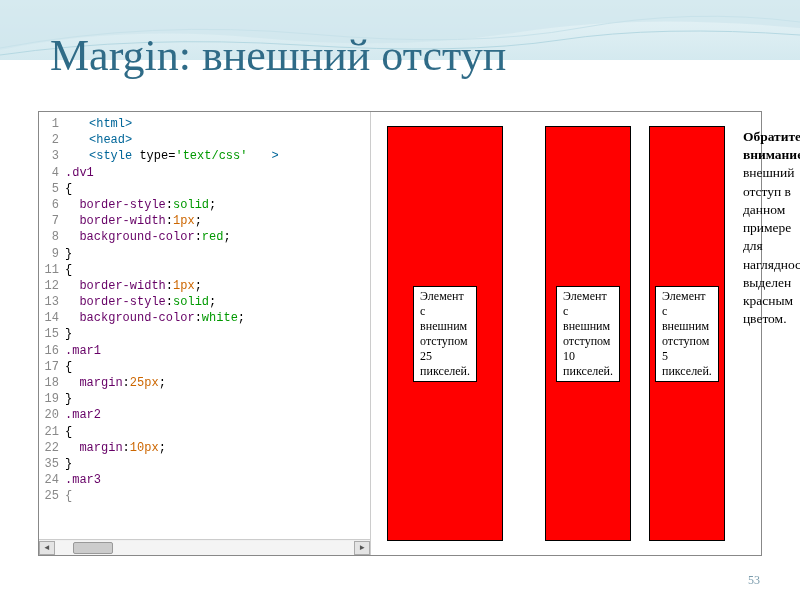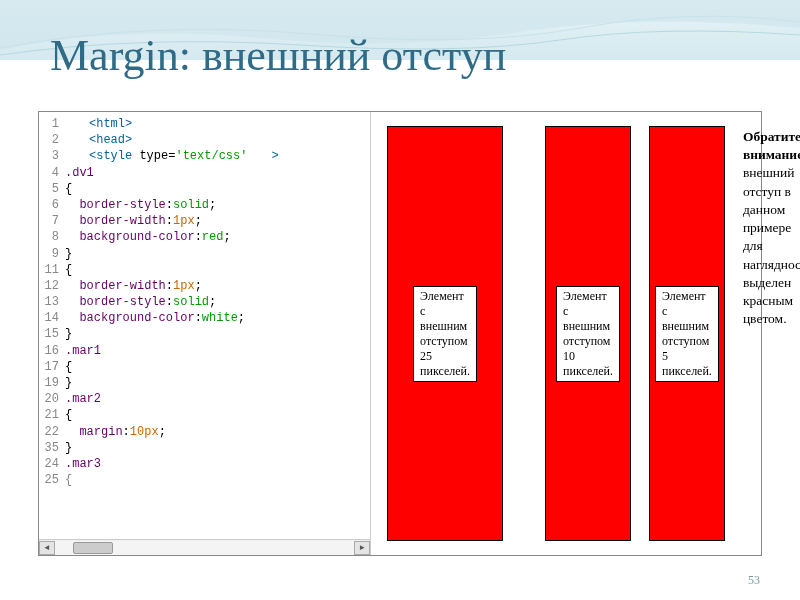--- a/index.html
+++ b/index.html
@@ -181,20 +181,21 @@
         <div class="code-line"><span class="lineno">7</span><span class="code"><span class="property">  border-width</span><span>:</span><span class="number">1px</span><span>;</span></span></div>
         <div class="code-line"><span class="lineno">8</span><span class="code"><span class="property">  background-color</span><span>:</span><span class="value">red</span><span>;</span></span></div>
         <div class="code-line"><span class="lineno">9</span><span class="code"><span>}</span></span></div>
         <div class="code-line"><span class="lineno">11</span><span class="code"><span>{</span></span></div>
         <div class="code-line"><span class="lineno">12</span><span class="code"><span class="property">  border-width</span><span>:</span><span class="number">1px</span><span>;</span></span></div>
         <div class="code-line"><span class="lineno">13</span><span class="code"><span class="property">  border-style</span><span>:</span><span class="value">solid</span><span>;</span></span></div>
         <div class="code-line"><span class="lineno">14</span><span class="code"><span class="property">  background-color</span><span>:</span><span class="value">white</span><span>;</span></span></div>
         <div class="code-line"><span class="lineno">15</span><span class="code"><span>}</span></span></div>
         <div class="code-line"><span class="lineno">16</span><span class="code"><span class="selector">.mar1</span></span></div>
         <div class="code-line"><span class="lineno">17</span><span class="code"><span>{</span></span></div>
+        <div class="code-line"><span class="lineno">18</span><span class="code"><span class="property">  margin</span><span>:</span><span class="number">25px</span><span>;</span></span></div>
         <div class="code-line"><span class="lineno">19</span><span class="code"><span>}</span></span></div>
         <div class="code-line"><span class="lineno">20</span><span class="code"><span class="selector">.mar2</span></span></div>
         <div class="code-line"><span class="lineno">21</span><span class="code"><span>{</span></span></div>
         <div class="code-line"><span class="lineno">22</span><span class="code"><span class="property">  margin</span><span>:</span><span class="number">10px</span><span>;</span></span></div>
         <div class="code-line"><span class="lineno">35</span><span class="code"><span>}</span></span></div>
         <div class="code-line"><span class="lineno">24</span><span class="code"><span class="selector">.mar3</span></span></div>
         <div class="code-line"><span class="lineno">25</span><span class="code"><span class="dim">{</span></span></div>
       </div>
     <div class="hscroll">
       <div class="hscroll-btn">◄</div>

